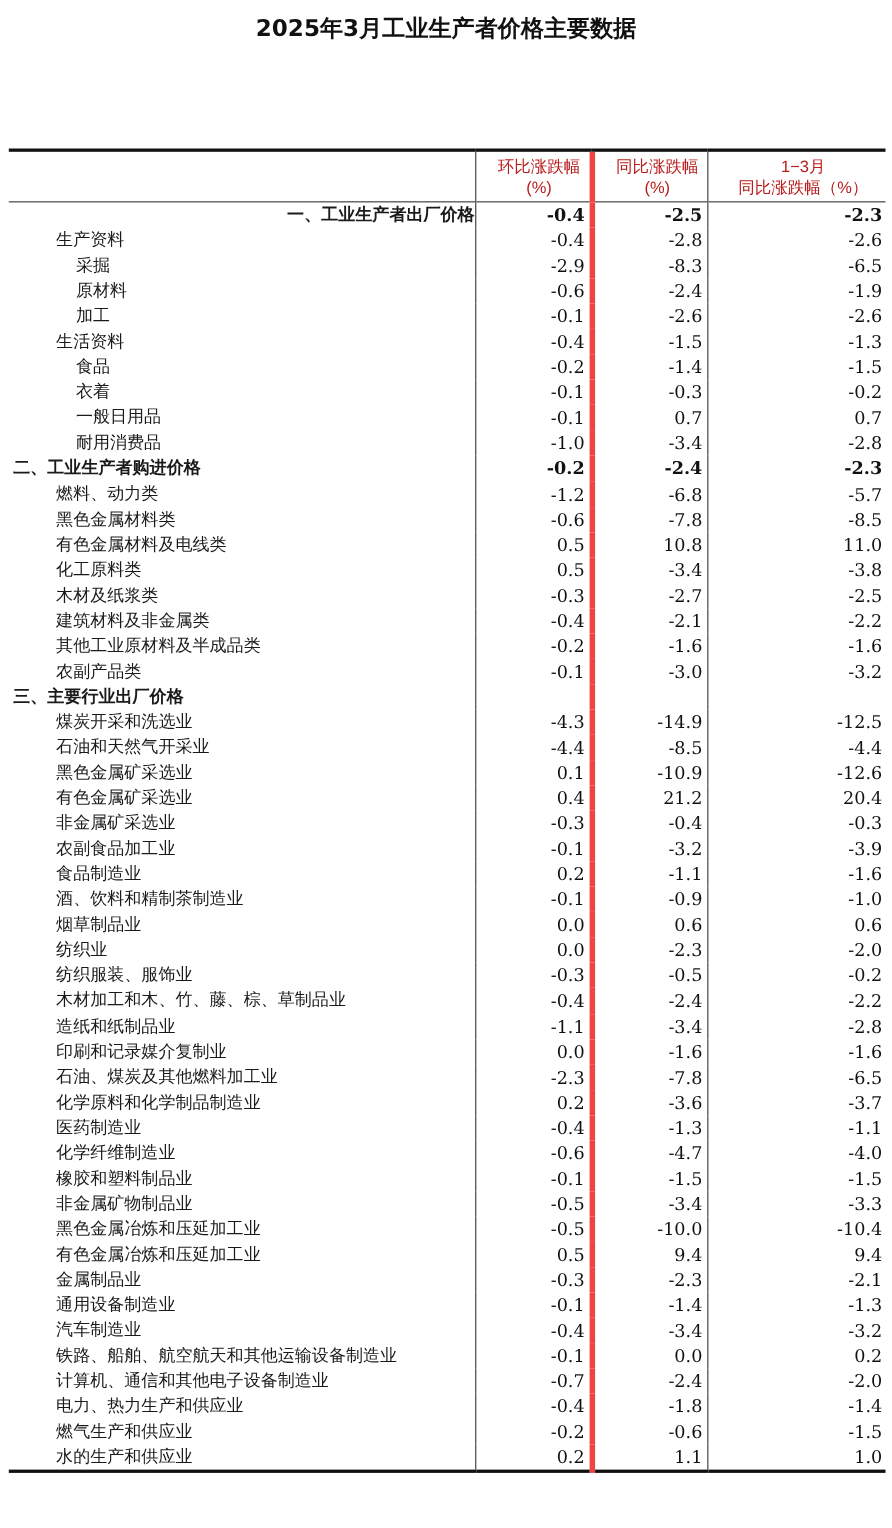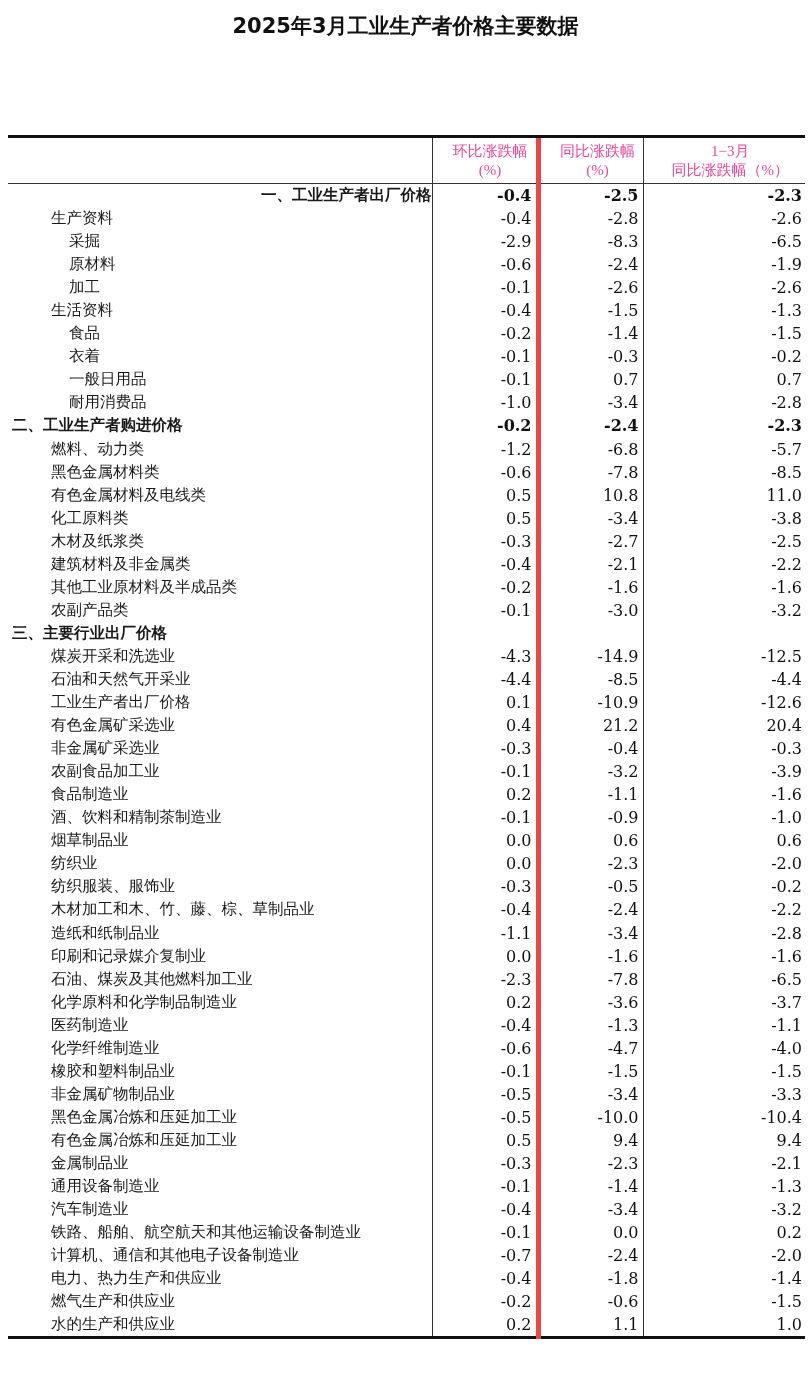--- a/index.html
+++ b/index.html
@@ -16,22 +16,22 @@
   }
   .table-wrap {
     position: absolute; left: 8px; top: 135px; width: 797px;
   }
   table {
     border-collapse: collapse; width: 797px; table-layout: fixed;
   }
   thead tr.top-rule td { height: 0; padding: 0; border-top: 3px solid #111; }
   th {
     font-weight: normal; font-size: 15px; line-height: 19px;
-    font-family: Liberation Serif, serif;
-    color: #ec4899; padding: 4px 0 3px 12px; text-align: center; vertical-align: top;
+    font-family: Liberation Sans, sans-serif;
+    color: #b91c1c; padding: 4px 0 3px 12px; text-align: center; vertical-align: top;
     border-bottom: 1px solid #333;
   }
   th.c0 { text-align: left; }
   th.c1, td.c1 { border-left: 1px solid #333; }
   th.c2, td.c2 { border-left: 5px solid #ef4444; }
   th.c3, td.c3 { border-left: 1px solid #333; }
   col.col0 { width: 424px; }
   col.col1 { width: 106px; }
   col.col2 { width: 105px; }
   col.col3 { width: 162px; }
@@ -212,21 +212,21 @@
           <td class="c2 num">-14.9</td>
           <td class="c3 num">-12.5</td>
         </tr>
         <tr class="level-1">
           <td class="c0">石油和天然气开采业</td>
           <td class="c1 num">-4.4</td>
           <td class="c2 num">-8.5</td>
           <td class="c3 num">-4.4</td>
         </tr>
         <tr class="level-1">
-          <td class="c0">工业生产者出厂价格</td>
+          <td class="c0">黑色金属矿采选业</td>
           <td class="c1 num">0.1</td>
           <td class="c2 num">-10.9</td>
           <td class="c3 num">-12.6</td>
         </tr>
         <tr class="level-1">
           <td class="c0">有色金属矿采选业</td>
           <td class="c1 num">0.4</td>
           <td class="c2 num">21.2</td>
           <td class="c3 num">20.4</td>
         </tr>

